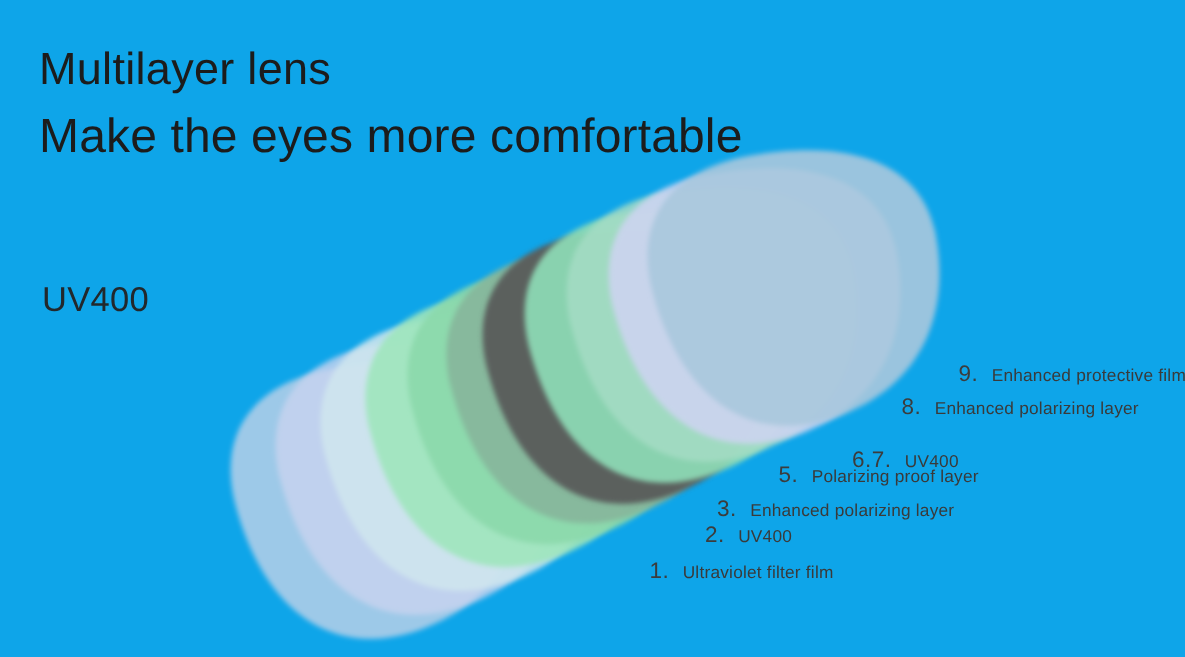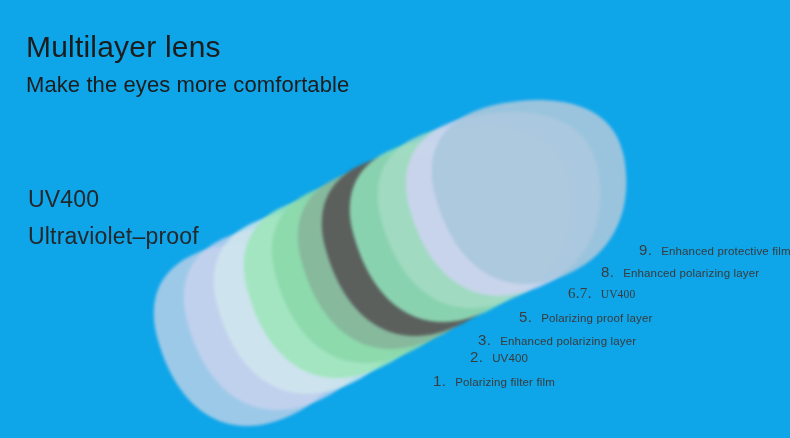--- a/index.html
+++ b/index.html
@@ -35,21 +35,21 @@
   }
   .title {
     font-size: 30px;
     font-weight: 400;
     color: #1c1c1c;
     letter-spacing: 0.2px;
     line-height: 1.12;
     white-space: nowrap;
   }
   .subtitle {
-    font-size: 22px;
+    font-size: 32px;
     font-weight: 400;
     color: #1c1c1c;
     letter-spacing: 0.1px;
     line-height: 1.15;
     margin-top: 8px;
     white-space: nowrap;
   }
 
   .features {
     position: absolute;
@@ -128,47 +128,46 @@
       </g>
   </svg>
 
   <div class="copy">
     <div class="title">Multilayer lens</div>
     <div class="subtitle">Make the eyes more comfortable</div>
   </div>
 
   <div class="features">
     <div class="feature-line">UV400</div>
-    <div class="feature-line">Ultraviolet–proof</div>
   </div>
 
   <div class="labels" id="callout-list">
       <div class="label" style="left: 639px; top: 241px;">
         <span class="num">9.</span>
         <span class="desc">Enhanced protective film</span>
       </div>
       <div class="label" style="left: 601px; top: 263px;">
         <span class="num">8.</span>
         <span class="desc">Enhanced polarizing layer</span>
       </div>
-      <div class="label" style="left: 568px; top: 285px; font-family: Liberation Serif, serif;">
+      <div class="label" style="left: 568px; top: 298px;">
         <span class="num">6.7.</span>
         <span class="desc">UV400</span>
       </div>
       <div class="label" style="left: 519px; top: 308px;">
         <span class="num">5.</span>
         <span class="desc">Polarizing proof layer</span>
       </div>
       <div class="label" style="left: 478px; top: 331px;">
         <span class="num">3.</span>
         <span class="desc">Enhanced polarizing layer</span>
       </div>
       <div class="label" style="left: 470px; top: 348px;">
         <span class="num">2.</span>
         <span class="desc">UV400</span>
       </div>
       <div class="label" style="left: 433px; top: 372px;">
         <span class="num">1.</span>
-        <span class="desc">Polarizing filter film</span>
+        <span class="desc">Ultraviolet filter film</span>
       </div>
     </div>
 
 </div>
 
 </body></html>

